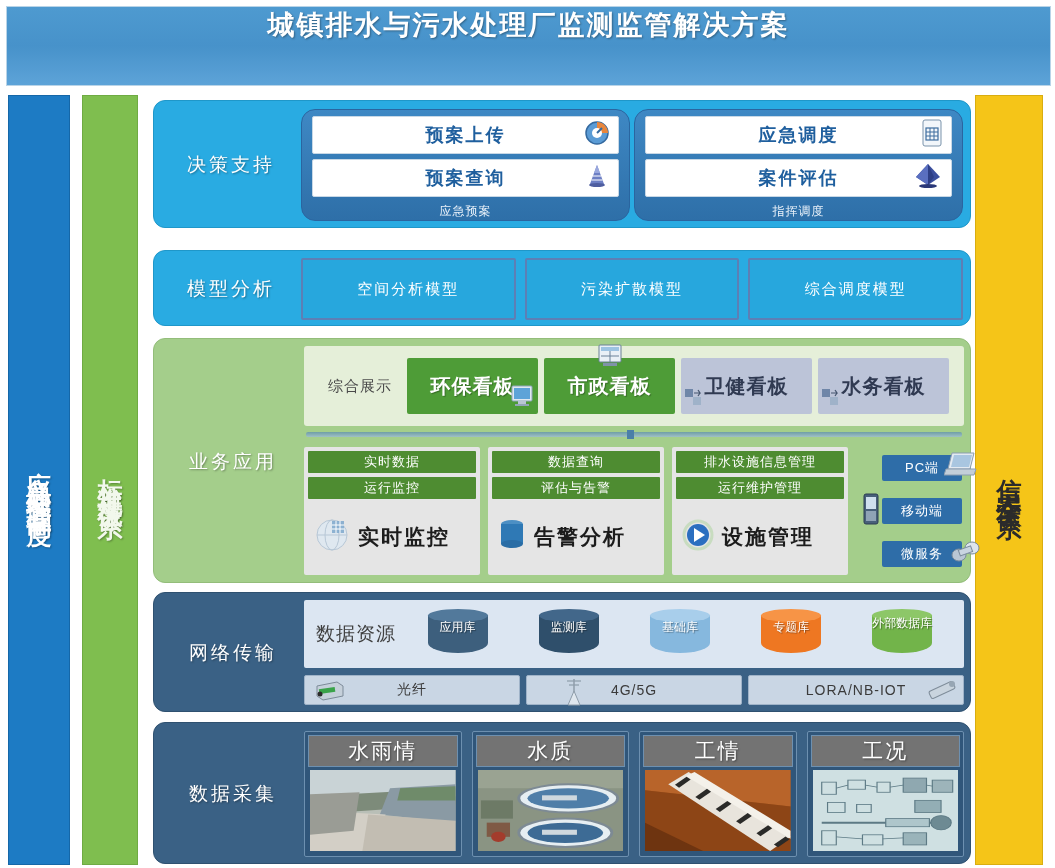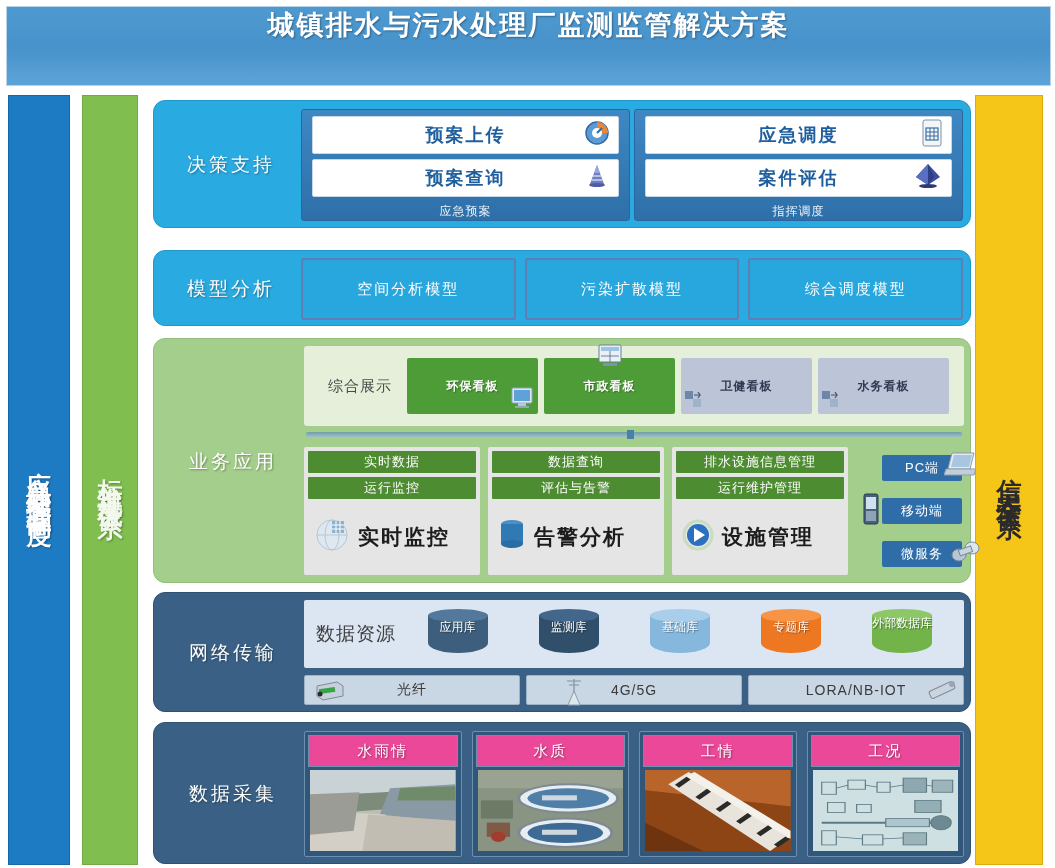--- a/index.html
+++ b/index.html
@@ -51,21 +51,21 @@
   .arrow{
     position:absolute;width:0;height:0;
     border-top:22px solid transparent;border-bottom:22px solid transparent;
   }
 
   
   #layer-decision{top:100px;height:128px;background:#29ABE2;border-radius:12px;border:1px solid #1f97c9;}
   #layer-decision .lbl{left:8px;top:0;height:128px;width:138px;}
   .dec-inner{position:absolute;left:147px;top:8px;width:662px;height:112px;display:flex;gap:4px;}
   .dec-group{flex:1;background:linear-gradient(180deg,#3E88C4,#2E6FA8);border:1px solid #2a65a0;
-             border-radius:3px;padding:6px 10px 0 10px;box-sizing:border-box;
+             border-radius:14px;padding:6px 10px 0 10px;box-sizing:border-box;
              display:flex;flex-direction:column;}
   .dec-row{
     flex:1;margin-bottom:5px;background:#ffffff;border:1px solid #c8d8e6;border-radius:2px;
     display:flex;align-items:center;justify-content:center;position:relative;
   }
   .dec-row span.t{font-size:18px;font-weight:bold;color:#1f5f9e;letter-spacing:2px;}
   .dec-row .ic{position:absolute;right:8px;top:50%;transform:translateY(-50%);}
   .dec-cap{height:18px;display:flex;align-items:center;justify-content:center;
            font-size:12px;color:#eaf2fa;letter-spacing:1px;}
   #dec-arrow{left:200px;top:62px;border-left:30px solid #1b87b8;}
@@ -80,21 +80,21 @@
   #mod-arrow{left:205px;top:16px;border-left:28px solid #1b87b8;}
 
   
   #layer-business{top:338px;height:245px;background:#A4CE8B;border-radius:12px;border:1px solid #93bd7a;}
   #layer-business .lbl{left:8px;top:0;height:245px;width:142px;}
   .biz-top{position:absolute;left:150px;top:7px;width:660px;height:80px;
            background:#E5EFD9;border-radius:3px;display:flex;align-items:stretch;padding:12px;box-sizing:border-box;}
   .biz-top .cap{width:88px;display:flex;align-items:center;justify-content:center;
                 font-size:15px;color:#4a4a4a;letter-spacing:1px;}
   .kb{flex:1;margin:0 3px;border-radius:2px;display:flex;align-items:center;justify-content:center;
-      position:relative;font-size:12px;font-weight:bold;letter-spacing:1px;}
+      position:relative;font-size:20px;font-weight:bold;letter-spacing:1px;}
   .kb.green{background:#4E9C37;color:#ffffff;text-shadow:1px 1px 1px rgba(0,0,0,.3);}
   .kb.gray{background:#BCC4D8;color:#303a52;}
   .kb .ic{position:absolute;}
   .kb .ic.br{right:4px;bottom:2px;}
   .kb .ic.tc{left:50%;top:-14px;transform:translateX(-50%);}
   .kb .ic.bl{left:3px;bottom:3px;}
   .divider{position:absolute;left:152px;top:93px;width:656px;height:5px;
            background:linear-gradient(180deg,#6f9ea6,#9fc0c6);border-radius:2px;}
   .divider .knob{position:absolute;left:49%;top:-2px;width:7px;height:9px;background:#4a7fa8;}
   .biz-cols{position:absolute;left:150px;top:108px;width:660px;height:128px;display:flex;gap:8px;}
@@ -130,23 +130,23 @@
             display:flex;align-items:center;justify-content:center;position:relative;}
   .net-pipe .t{font-size:14px;color:#3b3b3b;letter-spacing:1px;}
   .net-pipe .ic{position:absolute;}
 
   
   #layer-collect{top:722px;height:142px;background:#3A6185;border-radius:12px;border:1px solid #2f5170;}
   #layer-collect .lbl{left:8px;top:0;height:142px;width:142px;}
   .col-inner{position:absolute;left:150px;top:8px;width:660px;height:126px;display:flex;gap:10px;}
   .col-card{flex:1;background:#30567A;border:1px solid #6d90b0;border-radius:2px;padding:3px;box-sizing:border-box;
             display:flex;flex-direction:column;}
-  .col-head{height:30px;background:#ec4899;border:1px solid #6d90b0;
+  .col-head{height:30px;background:#737373;border:1px solid #6d90b0;
             display:flex;align-items:center;justify-content:center;
-            font-size:15px;color:#ffffff;letter-spacing:2px;text-shadow:1px 1px 2px rgba(0,0,0,.4);}
+            font-size:21px;color:#ffffff;letter-spacing:2px;text-shadow:1px 1px 2px rgba(0,0,0,.4);}
   .photo{flex:1;margin:3px 2px 2px 2px;position:relative;overflow:hidden;}
   .photo svg{display:block;width:100%;height:100%;}
 </style>
 </head>
 <body>
 
 <div class="page">
 
   <div class="title-bar">
     <div class="title-text">城镇排水与污水处理厂监测监管解决方案</div>

